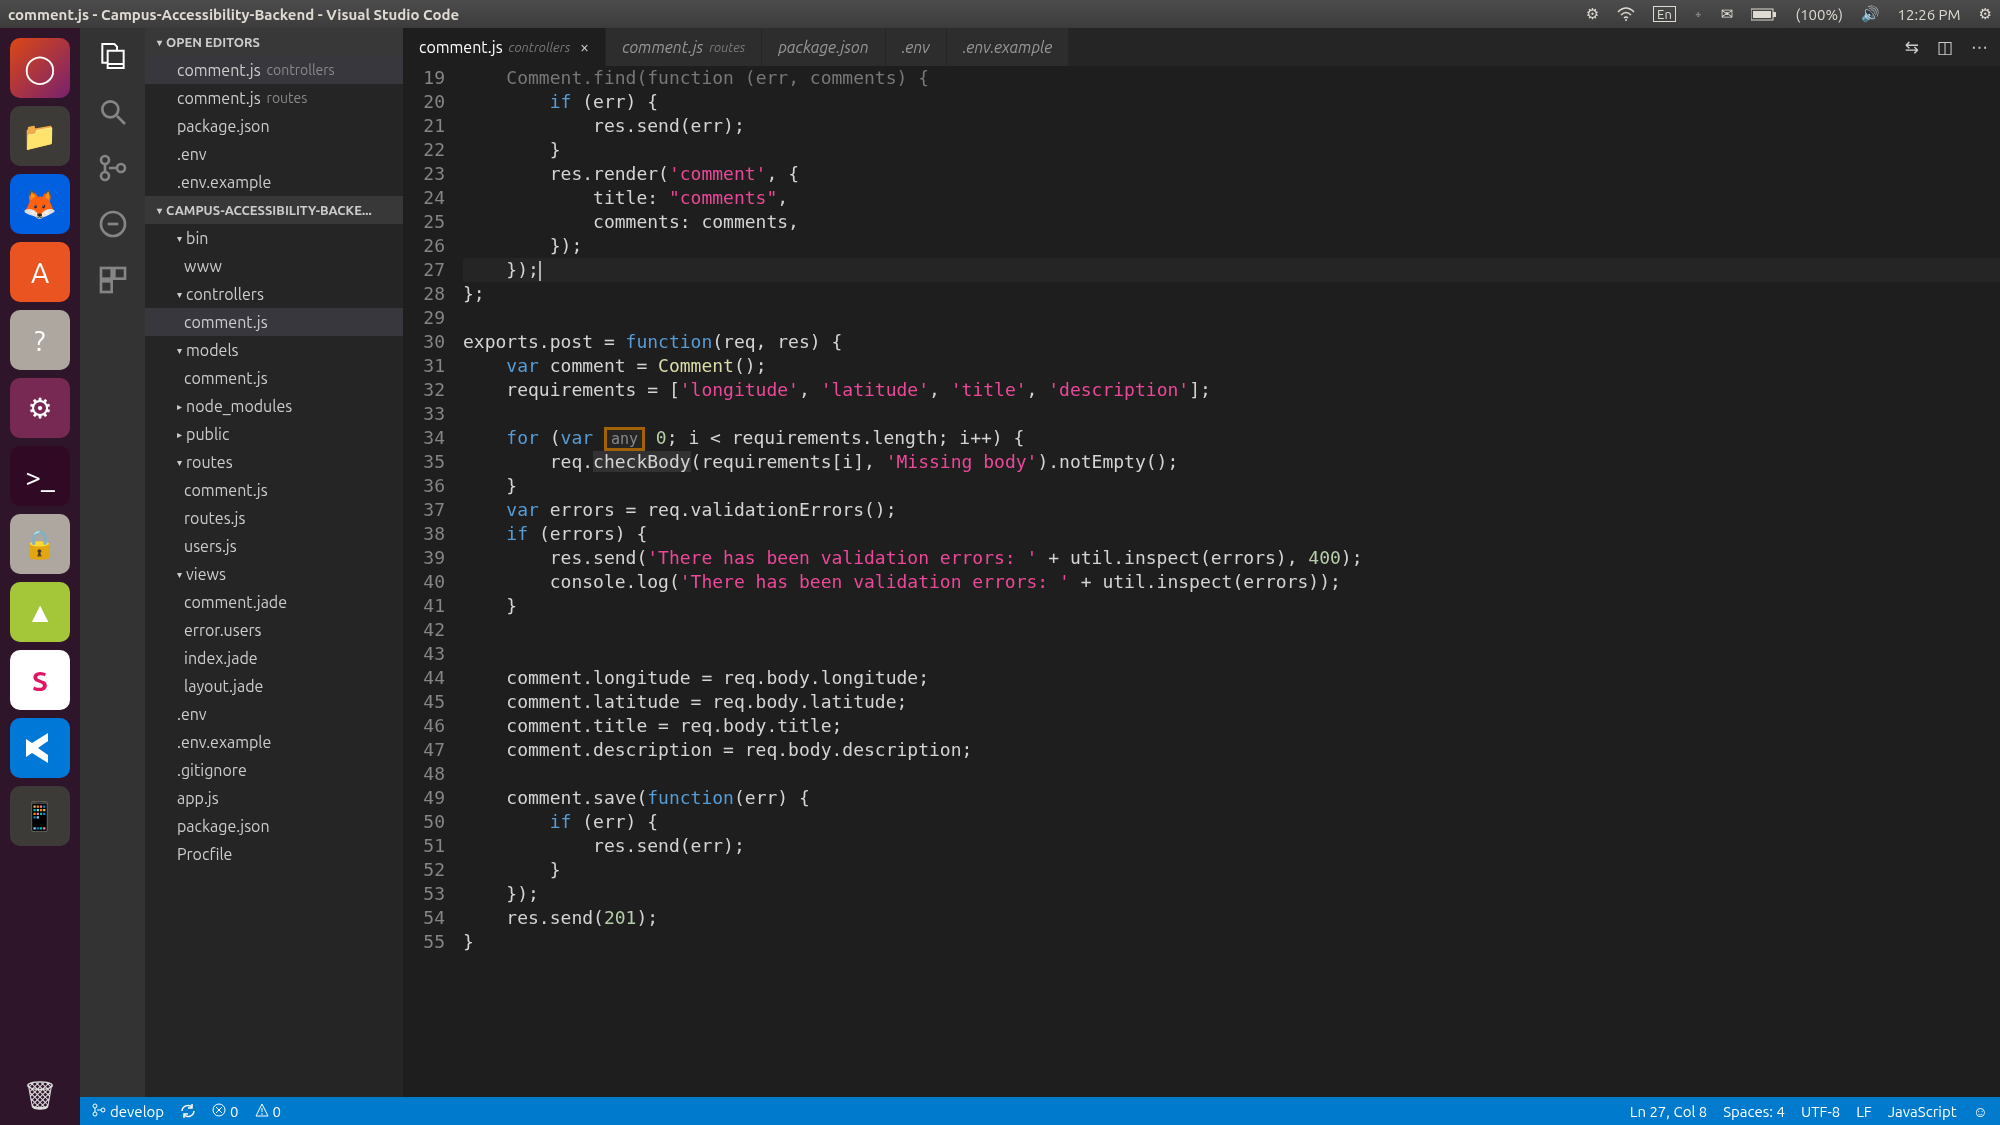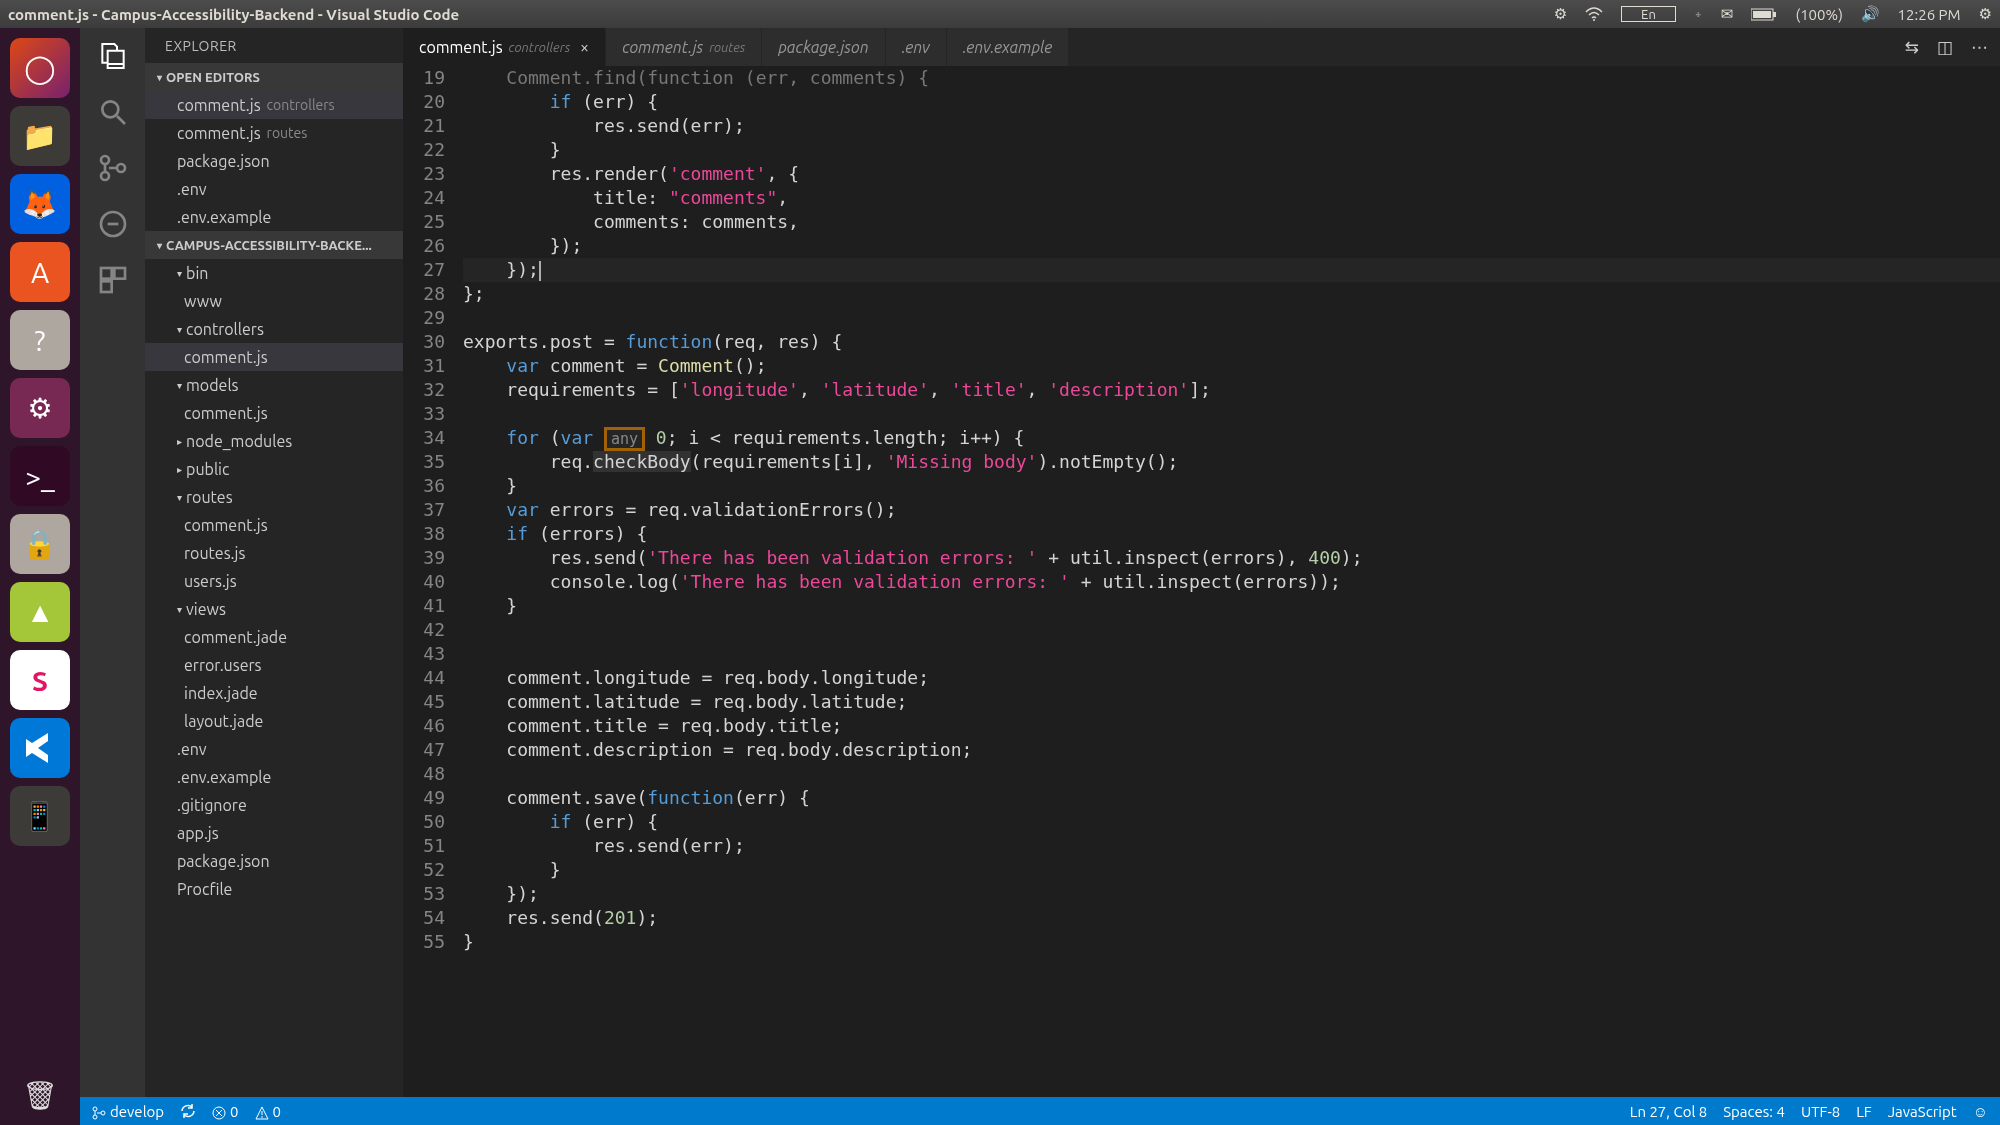--- a/index.html
+++ b/index.html
@@ -174,38 +174,38 @@
   height: 28px;
   background: #007acc;
   color: #ffffff;
   display: flex;
   align-items: center;
   font-size: 15px;
   padding: 0 12px;
   gap: 16px;
 }
 .status-bar .spacer { flex: 1; }
-.status-item { display: inline-flex; align-items: flex-end; gap: 4px; }
+.status-item { display: inline-flex; align-items: flex-start; gap: 4px; }
 svg { display: block; }
 </style>
 </head>
 <body>
 
 <div class="top-bar">
   <span class="top-bar-title">comment.js - Campus-Accessibility-Backend - Visual Studio Code</span>
   <span class="top-bar-spacer"></span>
   <div class="top-bar-icons">
     <span>⚙</span>
     <span>
       <svg width="18" height="14" viewBox="0 0 18 14">
           <path d="M1 5 Q9 -3 17 5 M4 8 Q9 3 14 8 M7 11 Q9 9 11 11" stroke="#dfdbd2" stroke-width="1.5" fill="none"></path>
           <circle cx="9" cy="13" r="1" fill="#dfdbd2"></circle>
         </svg>
     </span>
-    <span style="border:1px solid #dfdbd2;padding:0 19px;font-size:13px">En</span>
+    <span style="border:1px solid #dfdbd2;padding:0 3px;font-size:13px">En</span>
     <span style="color:#888">᛭</span>
     <span>✉</span>
     <span>
       <svg width="26" height="13" viewBox="0 0 26 13">
           <rect x="0" y="1" width="22" height="11" stroke="#dfdbd2" fill="none"></rect>
           <rect x="2" y="3" width="18" height="7" fill="#dfdbd2"></rect>
           <rect x="22" y="4" width="3" height="5" fill="#dfdbd2"></rect>
         </svg>
     </span>
     <span>(100%)</span>
@@ -268,21 +268,20 @@
       <div class="activity-icon">
         <svg width="32" height="32" viewBox="0 0 24 24">
             <rect x="3" y="3" width="8" height="8" fill="none" stroke="currentColor" stroke-width="2"></rect>
             <rect x="13" y="3" width="8" height="8" fill="none" stroke="currentColor" stroke-width="2"></rect>
             <rect x="3" y="13" width="8" height="8" fill="none" stroke="currentColor" stroke-width="2"></rect>
           </svg>
       </div>
     </div>
 
     <div class="sidebar">
-      <div class="sidebar-header">EXPLORER</div>
       <div class="sidebar-section-header">
         <span class="tri">▾</span>
           <span>OPEN EDITORS</span>
       </div>
       <div class="tree" id="open-editors-tree">
           <div class="tree-item indent1 selected">
             <span>comment.js</span>
             <span class="sub">controllers</span>
           </div>
           <div class="tree-item indent1">

